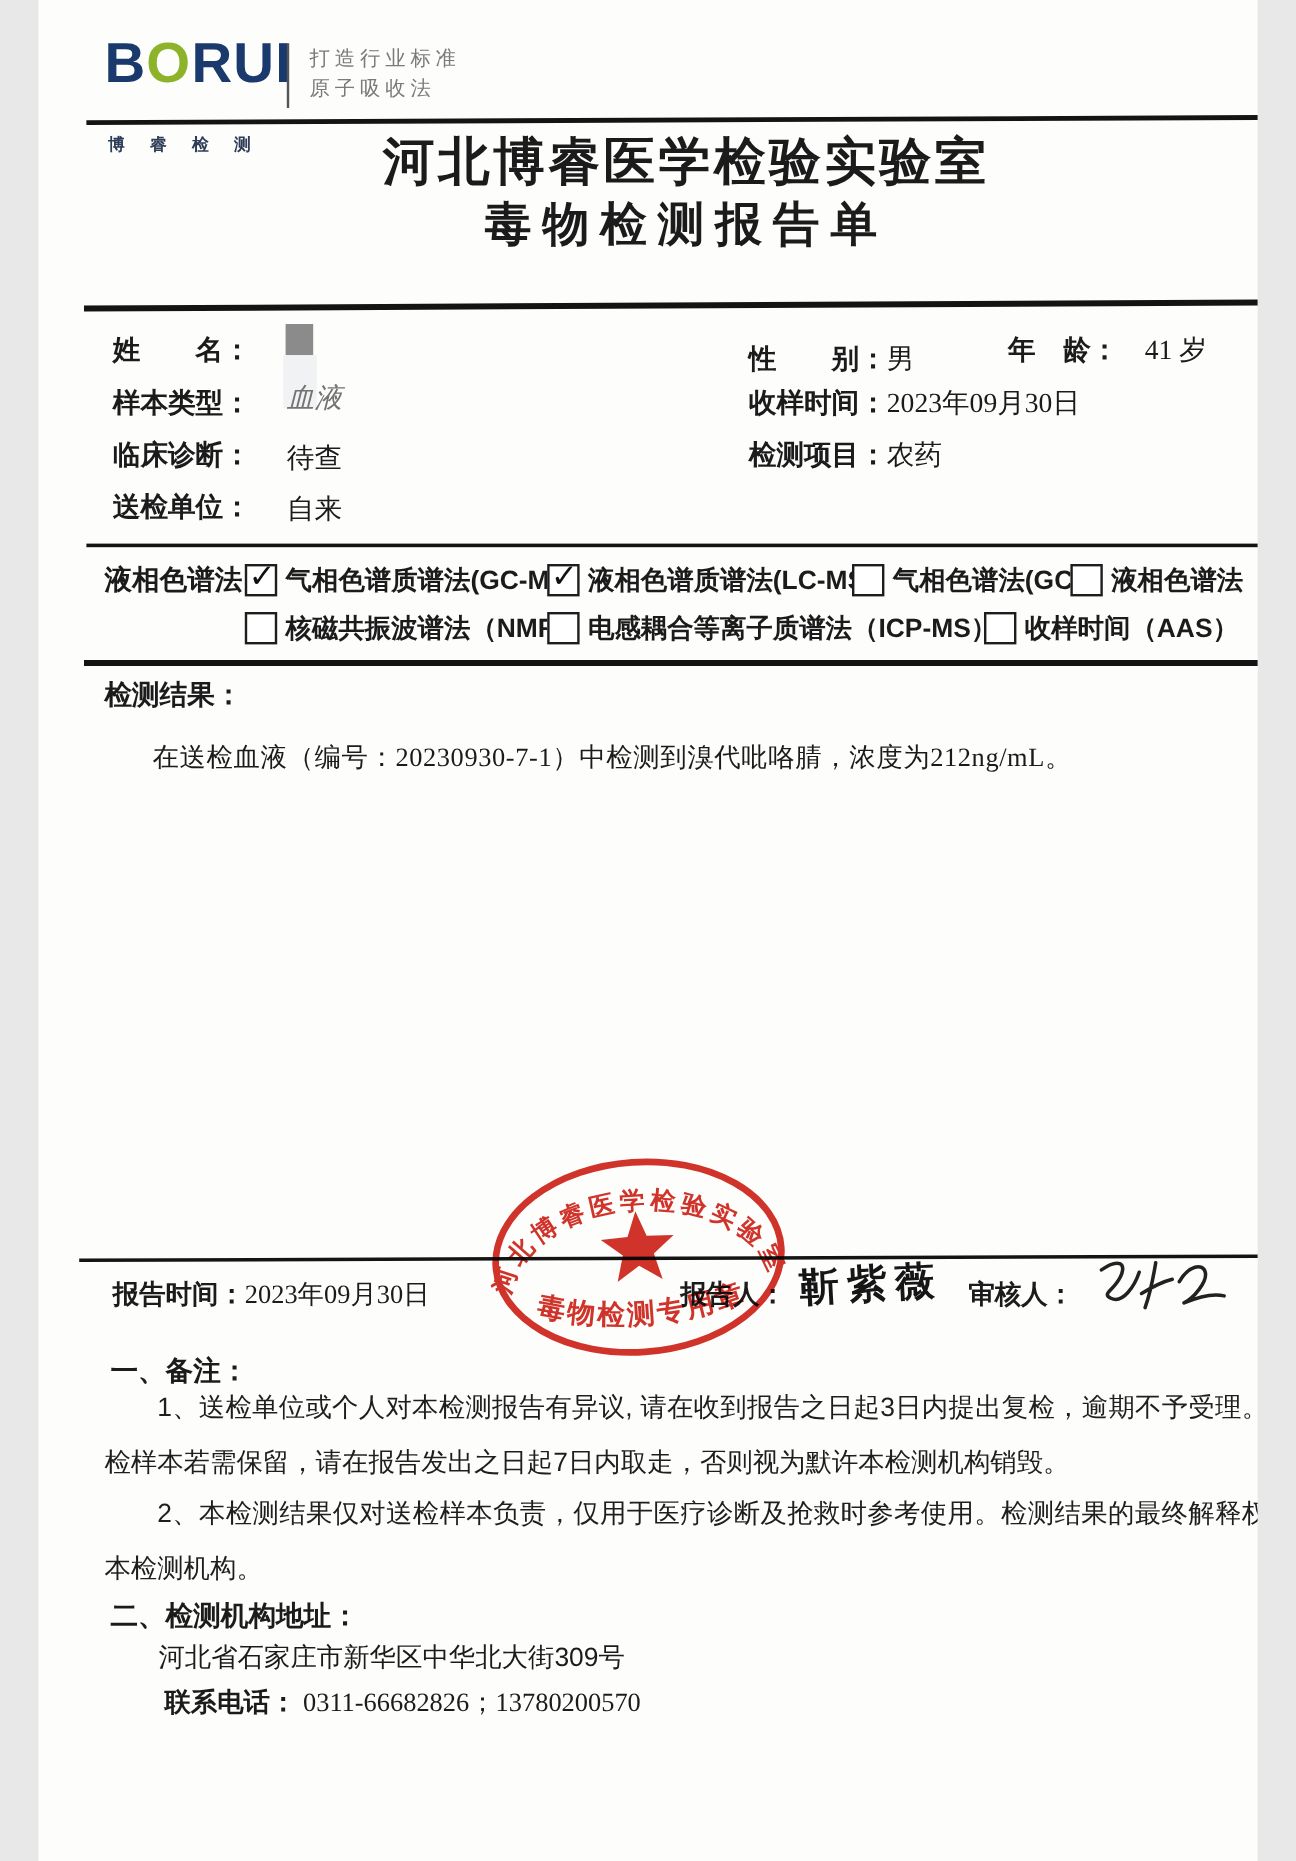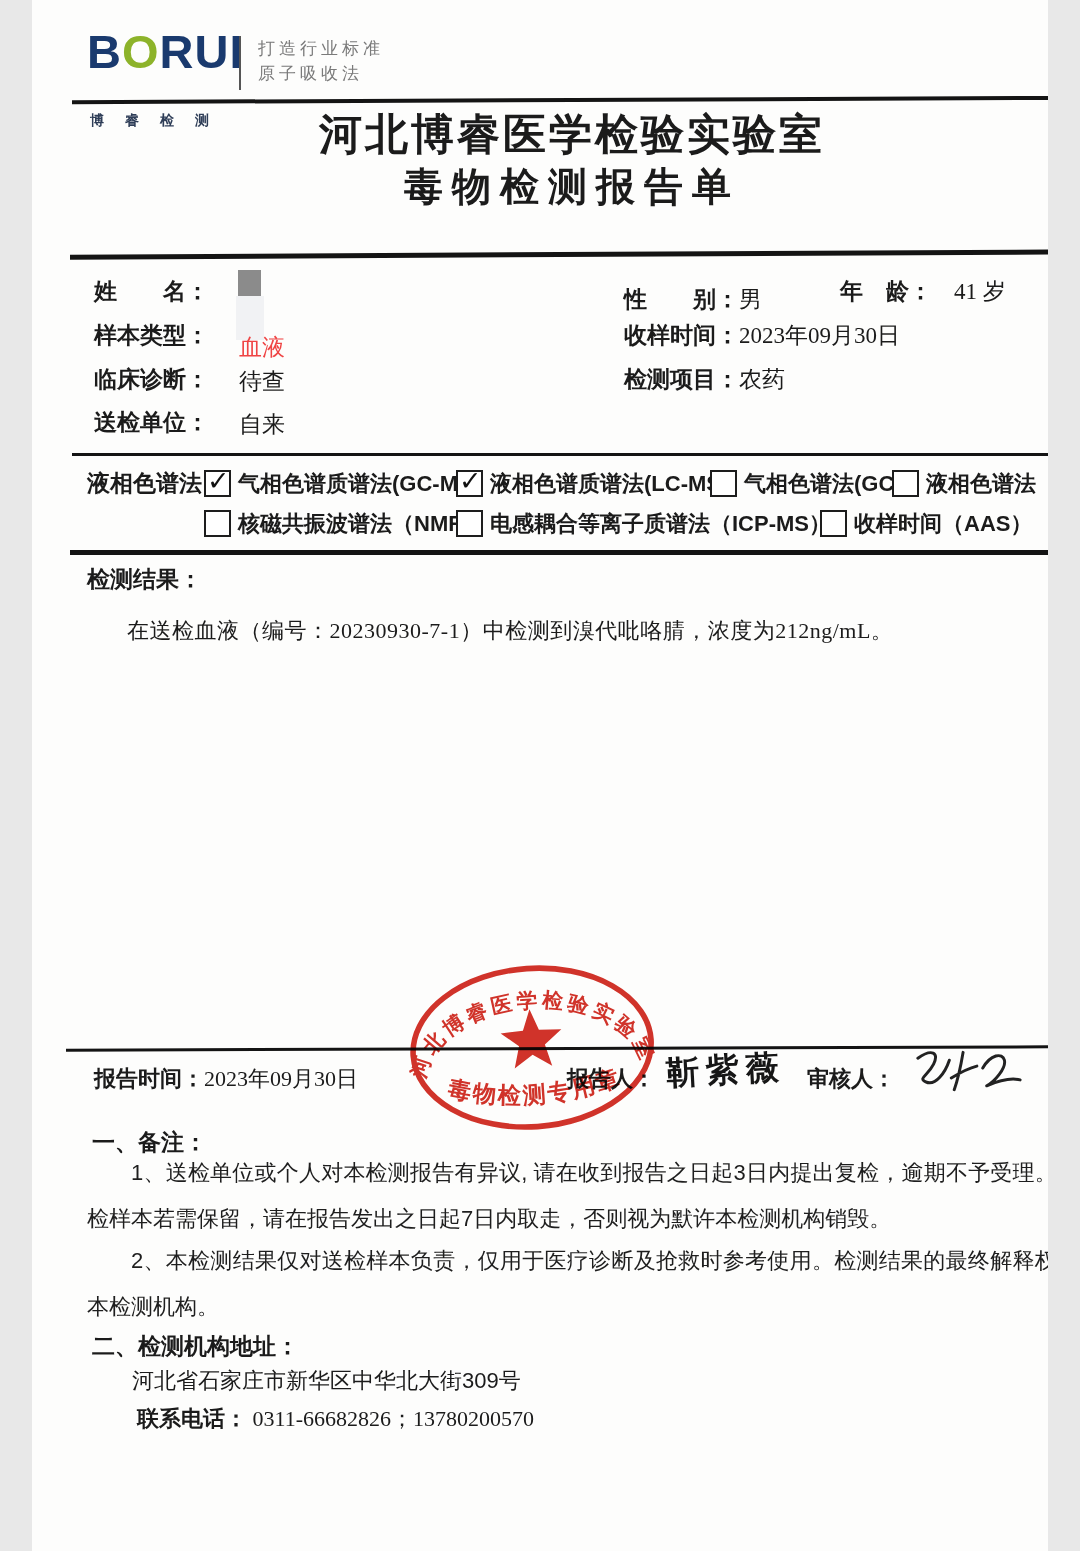--- a/index.html
+++ b/index.html
@@ -66,21 +66,21 @@
   <div class="redact-faint" style="left:204px;top:296px;width:28px;height:44px;"></div>
 
   <div class="abs" style="left:592px;top:284px;">
     <span class="lbl">性　　别：</span><span class="val">男</span>
   </div>
   <div class="abs" style="left:808px;top:276px;">
     <span class="lbl">年　龄：</span><span class="val" style="margin-left:22px;">41 岁</span>
   </div>
 
   <div class="abs lbl" style="left:62px;top:320px;">样本类型：</div>
-  <div class="abs val" style="left:207px;top:332px;color:#ef4444;">血液</div>
+  <div class="abs val" style="left:207px;top:316px;color:#737373;font-style:italic;">血液</div>
   <div class="abs" style="left:592px;top:320px;text-align:right;">
     <span class="lbl">收样时间：</span><span class="val">2023年09月30日</span>
   </div>
 
   <div class="abs lbl" style="left:62px;top:364px;">临床诊断：</div>
   <div class="abs val" style="left:207px;top:366px;">待查</div>
   <div class="abs" style="left:592px;top:364px;">
     <span class="lbl">检测项目：</span><span class="val">农药</span>
   </div>
 

